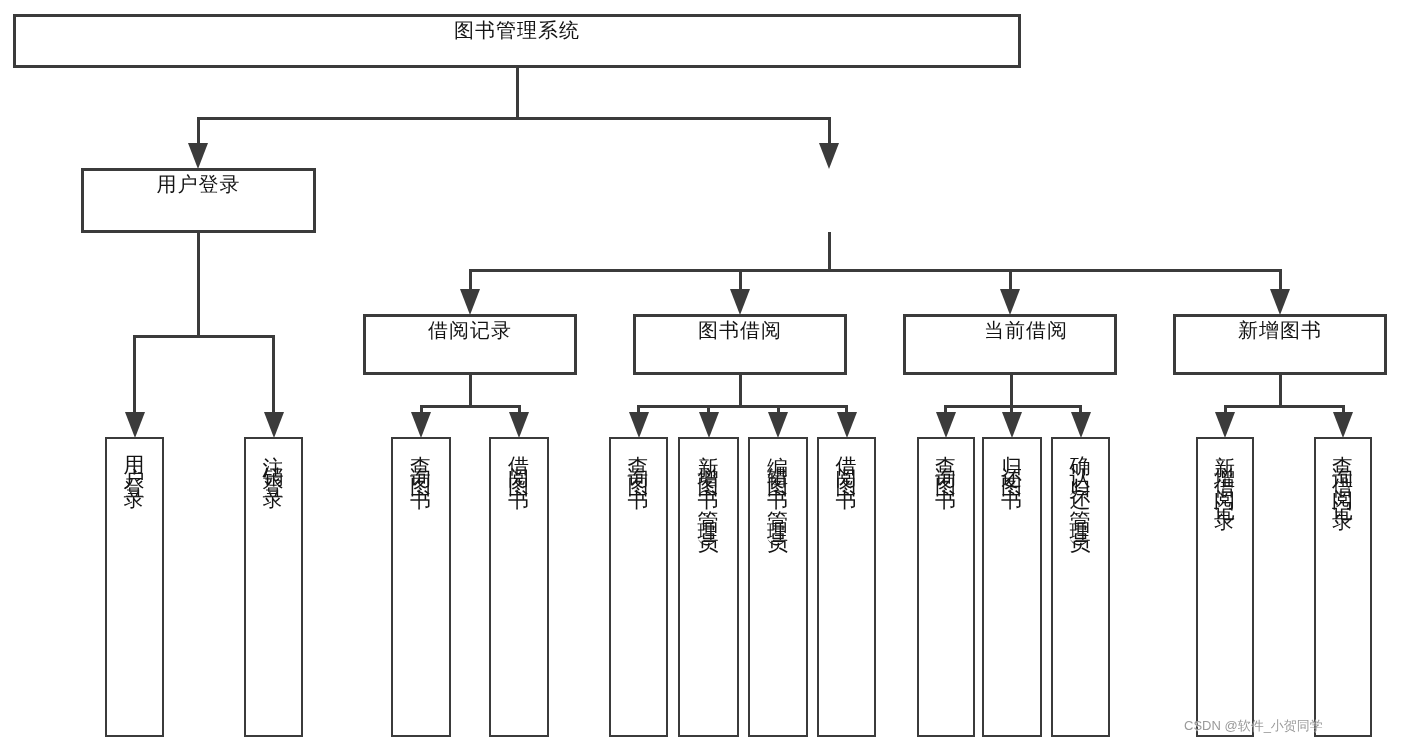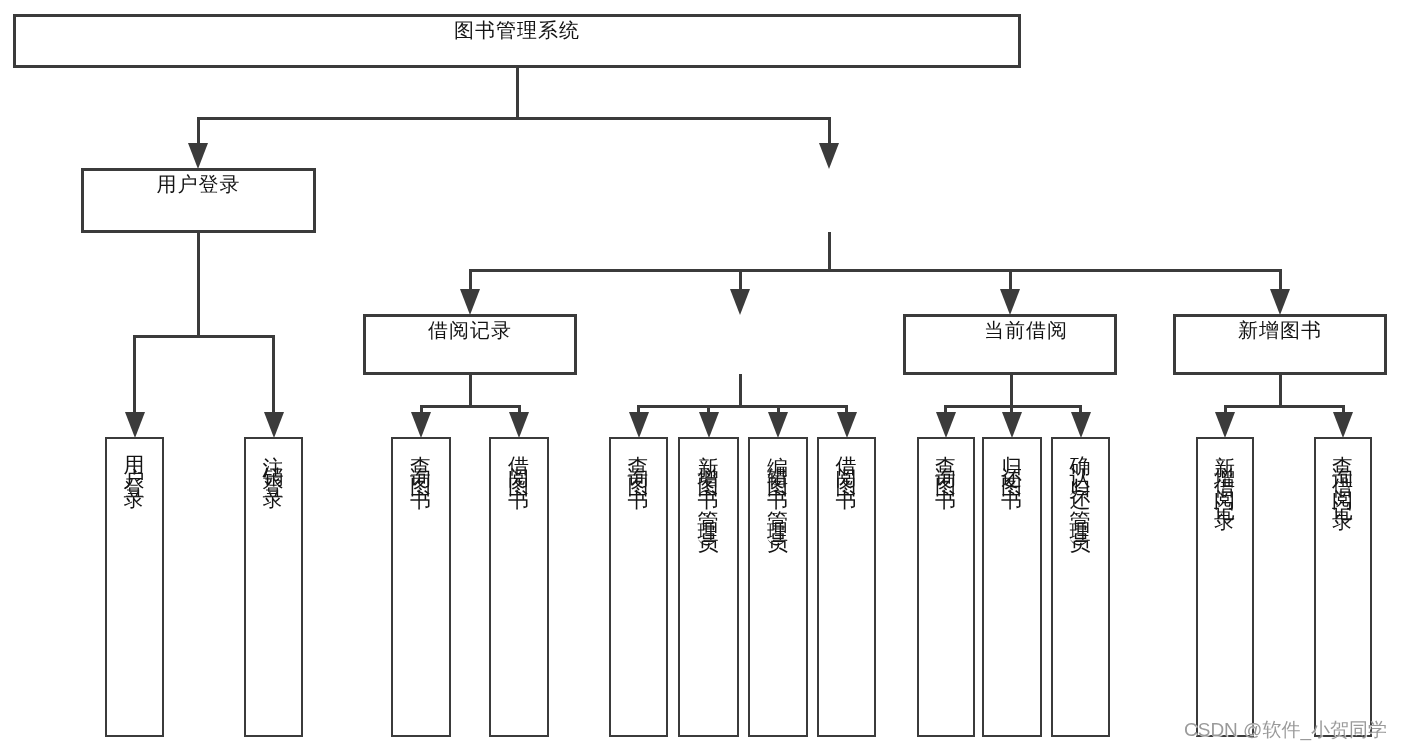--- a/index.html
+++ b/index.html
@@ -54,21 +54,21 @@
     width: 0; height: 0;
     border-left: 10px solid transparent;
     border-right: 10px solid transparent;
     border-top: 26px solid var(--line);
     z-index: 1;
   }
   .watermark {
     position: absolute;
     left: 1184px;
     top: 717px;
-    font-size: 19px;
+    font-size: 13px;
     color: var(--watermark);
     text-shadow: 1px 1px 1px rgba(255,255,255,0.9);
     white-space: nowrap;
     z-index: 5;
   }
 </style>
 </head>
 <body>
 
 <div id="canvas">
@@ -102,20 +102,23 @@
   <div class="vline" style="left:1009px; top:269px; height:22px;"></div>
   <div class="vline" style="left:1279px; top:269px; height:22px;"></div>
   <div class="arrow" style="left:460px; top:289px;"></div>
   <div class="arrow" style="left:730px; top:289px;"></div>
   <div class="arrow" style="left:1000px; top:289px;"></div>
   <div class="arrow" style="left:1270px; top:289px;"></div>
 
   <div class="box" style="left:363px; top:314px; width:214px; height:61px;">
     <span class="lbl">借阅记录</span>
   </div>
+  <div class="box" style="left:633px; top:314px; width:214px; height:61px;">
+    <span class="lbl">图书借阅</span>
+  </div>
   <div class="box" style="left:903px; top:314px; width:214px; height:61px;padding-left:32px;">
     <span class="lbl">当前借阅</span>
   </div>
   <div class="box" style="left:1173px; top:314px; width:214px; height:61px;">
     <span class="lbl">新增图书</span>
   </div>
 
   <div class="vline" style="left:469px; top:374px; height:33px;"></div>
   <div class="hline" style="left:420px; top:405px; width:101px;"></div>
   <div class="vline" style="left:420px; top:405px; height:10px;"></div>

